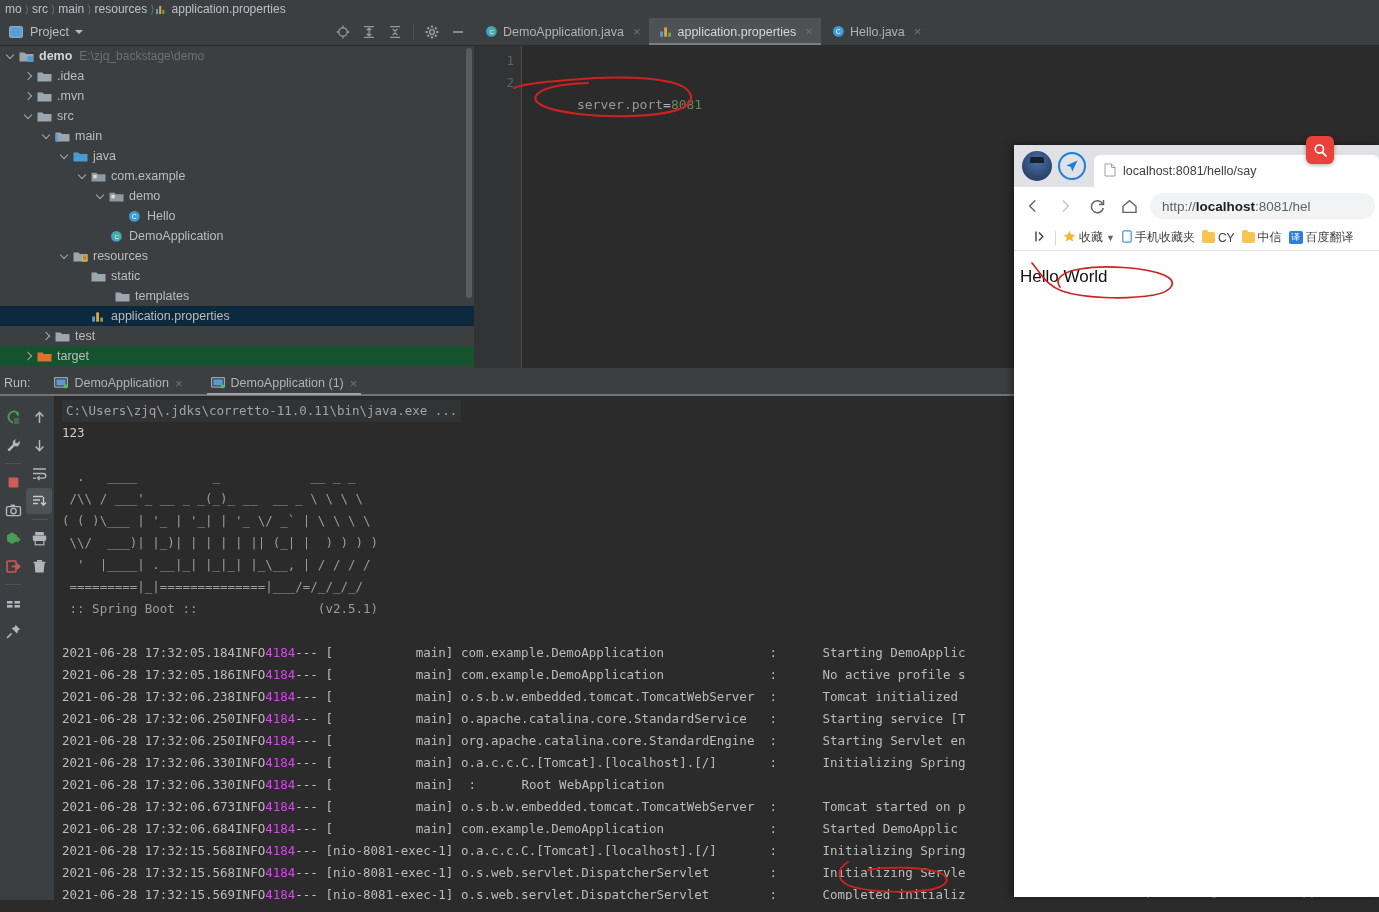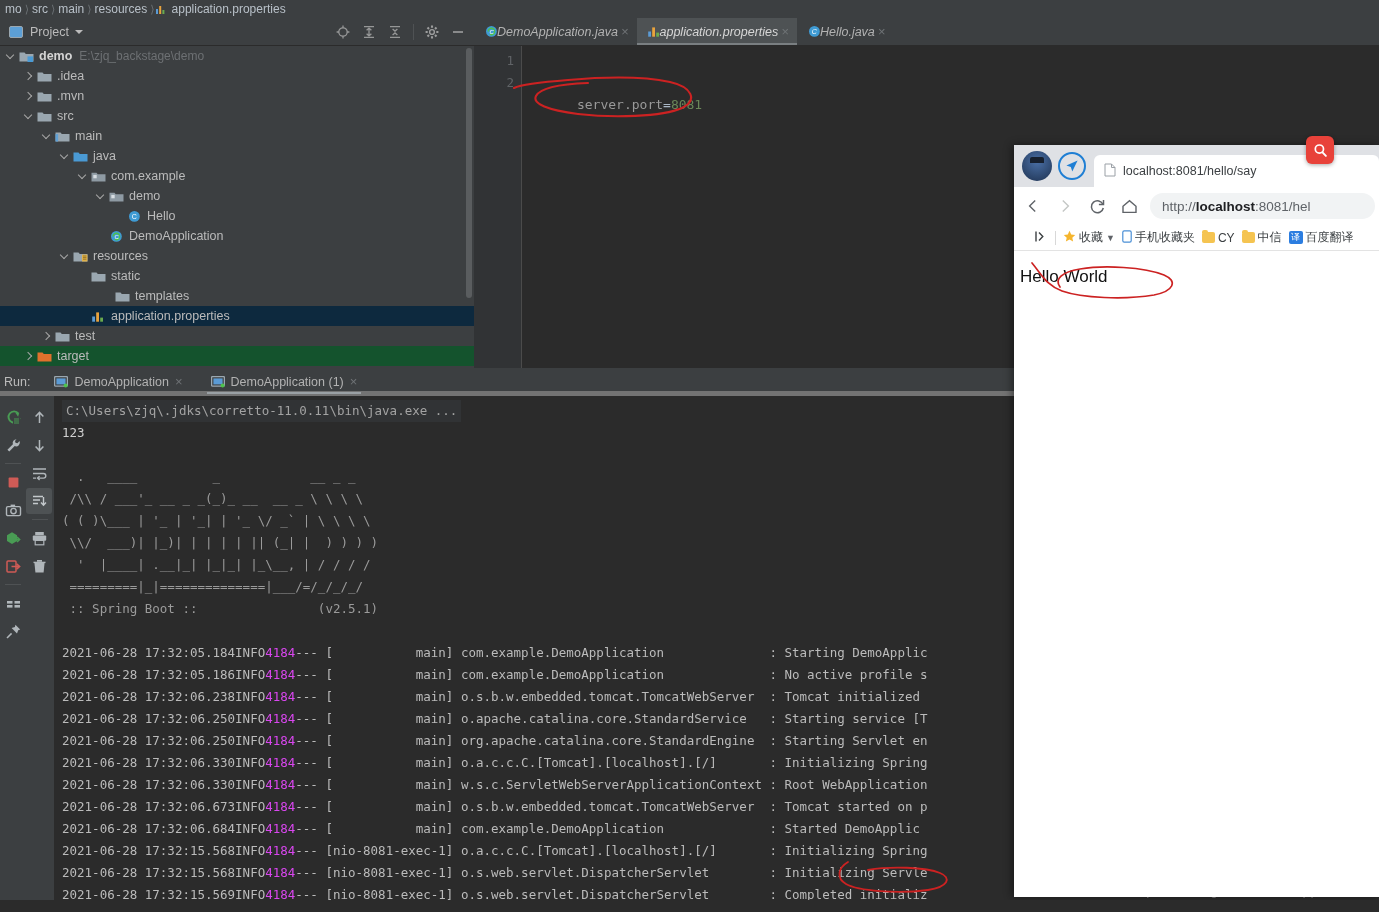--- a/index.html
+++ b/index.html
@@ -72,22 +72,22 @@
     background: #5a5d5f; border-radius: 3px;
   }
 
   
   .editor-tabs {
     position: absolute; left: 474px; top: 18px; width: 905px; height: 28px;
     background: #3c3f41; border-bottom: 1px solid #2b2b2b;
     display: flex; align-items: stretch;
   }
   .etab {
-    display: flex; align-items: center; padding: 0 8px 0 10px; 
-    font-size: 12.5px; color: #b2b2b2; cursor: default; position: relative; font-style: italic;
+    display: flex; align-items: center; padding: 0 8px 0 10px; gap: 6px;
+    font-size: 12.5px; color: #b2b2b2; cursor: default; position: relative;
   }
   .etab.active { background: #4e5254; color: #d6d6d6; }
   .etab.active::after {
     content:''; position:absolute; left:0; right:0; bottom:0; height:2px; background:#7a7f82;
   }
   .etab .tabclose { color: #6f7376; font-size: 13px; margin-left: 3px; }
   .tab-ic { width: 13px; height: 13px; position: relative; flex: 0 0 13px; }
 
   .editor-area {
     position: absolute; left: 474px; top: 46px; width: 905px; height: 322px;
@@ -107,21 +107,21 @@
     line-height: 22px; white-space: pre;
   }
   .c-key { color: #9a9a9a; }
   .c-eq  { color: #a9b7c6; }
   .c-val { color: #6a8759; }
 
   
   .run-header {
     position: absolute; left: 0; top: 372px; width: 1379px; height: 24px;
     background: #3c3f41; display: flex; align-items: center;
-    border-bottom: 5px solid #737373;
+    border-bottom: 2px solid #737373;
   }
   .run-label { color: #bbbbbb; font-size: 12.5px; margin-left: 4px; }
   .rtab {
     display: flex; align-items: center; gap: 6px; font-size: 12.5px;
     color: #b2b2b2; margin-left: 20px; height: 24px; position: relative; padding: 0 4px;
   }
   .rtab.active::after {
     content:''; position:absolute; left:0; right:0; bottom:0; height:2px; background:#9aa0a4;
   }
   .rtab .tabclose { color: #6f7376; font-size: 13px; }
@@ -148,21 +148,21 @@
   .cline { white-space: pre; padding-left: 8px; }
   .cline.cmd { color: #a3a3a3; background: #313335; display: inline-block; padding: 0 4px; margin-left: 8px; }
   .cline.banner { color: #9b9b9b; }
   .cline.out { color: #cfcfcf; }
   .log { display: flex; white-space: pre; padding-left: 8px; color: #bbbbbb; }
   .lg-time { color: #bbbbbb; }
   .lg-level { color: #bbbbbb; }
   .lg-pid { color: #d946ef; }
   .lg-thread { color: #bbbbbb; }
   .lg-logger { color: #bbbbbb; }
-  .lg-msg { color: #bbbbbb; }
+  .lg-msg { color: #bbbbbb; margin-left: 38px; }
 
   
   .browser {
     position: absolute; left: 1014px; top: 145px; width: 365px; height: 752px;
     background: #ffffff; box-shadow: -2px 0 8px rgba(0,0,0,.45);
     overflow: hidden;
   }
   .bw-tabstrip {
     height: 42px; background: #dfe1e5; display: flex; align-items: flex-end; position: relative;
   }
@@ -597,21 +597,21 @@
         <div class="cline banner"> :: Spring Boot ::                (v2.5.1)</div>
       </div>
     <div class="cline">&nbsp;</div>
     <div id="log-host">
         <div class="log"><span class="lg-time">2021-06-28 17:32:05.184</span>  <span class="lg-level">INFO</span> <span class="lg-pid">4184</span> <span>---</span> [<span class="lg-thread" style="white-space: pre;">           main</span>] <span class="lg-logger" style="white-space: pre;">com.example.DemoApplication             </span> : <span class="lg-msg">Starting DemoApplic</span></div>
         <div class="log"><span class="lg-time">2021-06-28 17:32:05.186</span>  <span class="lg-level">INFO</span> <span class="lg-pid">4184</span> <span>---</span> [<span class="lg-thread" style="white-space: pre;">           main</span>] <span class="lg-logger" style="white-space: pre;">com.example.DemoApplication             </span> : <span class="lg-msg">No active profile s</span></div>
         <div class="log"><span class="lg-time">2021-06-28 17:32:06.238</span>  <span class="lg-level">INFO</span> <span class="lg-pid">4184</span> <span>---</span> [<span class="lg-thread" style="white-space: pre;">           main</span>] <span class="lg-logger" style="white-space: pre;">o.s.b.w.embedded.tomcat.TomcatWebServer </span> : <span class="lg-msg">Tomcat initialized</span></div>
         <div class="log"><span class="lg-time">2021-06-28 17:32:06.250</span>  <span class="lg-level">INFO</span> <span class="lg-pid">4184</span> <span>---</span> [<span class="lg-thread" style="white-space: pre;">           main</span>] <span class="lg-logger" style="white-space: pre;">o.apache.catalina.core.StandardService  </span> : <span class="lg-msg">Starting service [T</span></div>
         <div class="log"><span class="lg-time">2021-06-28 17:32:06.250</span>  <span class="lg-level">INFO</span> <span class="lg-pid">4184</span> <span>---</span> [<span class="lg-thread" style="white-space: pre;">           main</span>] <span class="lg-logger" style="white-space: pre;">org.apache.catalina.core.StandardEngine </span> : <span class="lg-msg">Starting Servlet en</span></div>
         <div class="log"><span class="lg-time">2021-06-28 17:32:06.330</span>  <span class="lg-level">INFO</span> <span class="lg-pid">4184</span> <span>---</span> [<span class="lg-thread" style="white-space: pre;">           main</span>] <span class="lg-logger" style="white-space: pre;">o.a.c.c.C.[Tomcat].[localhost].[/]      </span> : <span class="lg-msg">Initializing Spring</span></div>
-        <div class="log"><span class="lg-time">2021-06-28 17:32:06.330</span>  <span class="lg-level">INFO</span> <span class="lg-pid">4184</span> <span>---</span> [<span class="lg-thread" style="white-space: pre;">           main</span>] <span class="lg-logger" style="white-space: pre;">w.s.c.ServletWebServerApplicationContext</span> : <span class="lg-msg">Root WebApplication</span></div>
+        <div class="log"><span class="lg-time">2021-06-28 17:32:06.330</span>  <span class="lg-level">INFO</span> <span class="lg-pid">4184</span> <span>---</span> [<span class="lg-thread" style="white-space: pre;">           main</span>]  : <span class="lg-msg">Root WebApplication</span></div>
         <div class="log"><span class="lg-time">2021-06-28 17:32:06.673</span>  <span class="lg-level">INFO</span> <span class="lg-pid">4184</span> <span>---</span> [<span class="lg-thread" style="white-space: pre;">           main</span>] <span class="lg-logger" style="white-space: pre;">o.s.b.w.embedded.tomcat.TomcatWebServer </span> : <span class="lg-msg">Tomcat started on p</span></div>
         <div class="log"><span class="lg-time">2021-06-28 17:32:06.684</span>  <span class="lg-level">INFO</span> <span class="lg-pid">4184</span> <span>---</span> [<span class="lg-thread" style="white-space: pre;">           main</span>] <span class="lg-logger" style="white-space: pre;">com.example.DemoApplication             </span> : <span class="lg-msg">Started DemoApplic</span></div>
         <div class="log"><span class="lg-time">2021-06-28 17:32:15.568</span>  <span class="lg-level">INFO</span> <span class="lg-pid">4184</span> <span>---</span> [<span class="lg-thread" style="white-space: pre;">nio-8081-exec-1</span>] <span class="lg-logger" style="white-space: pre;">o.a.c.c.C.[Tomcat].[localhost].[/]      </span> : <span class="lg-msg">Initializing Spring</span></div>
         <div class="log"><span class="lg-time">2021-06-28 17:32:15.568</span>  <span class="lg-level">INFO</span> <span class="lg-pid">4184</span> <span>---</span> [<span class="lg-thread" style="white-space: pre;">nio-8081-exec-1</span>] <span class="lg-logger" style="white-space: pre;">o.s.web.servlet.DispatcherServlet       </span> : <span class="lg-msg">Initializing Servle</span></div>
         <div class="log"><span class="lg-time">2021-06-28 17:32:15.569</span>  <span class="lg-level">INFO</span> <span class="lg-pid">4184</span> <span>---</span> [<span class="lg-thread" style="white-space: pre;">nio-8081-exec-1</span>] <span class="lg-logger" style="white-space: pre;">o.s.web.servlet.DispatcherServlet       </span> : <span class="lg-msg">Completed initializ</span></div>
       </div>
   </div>
 
   <div class="browser">
     <div class="bw-tabstrip">

